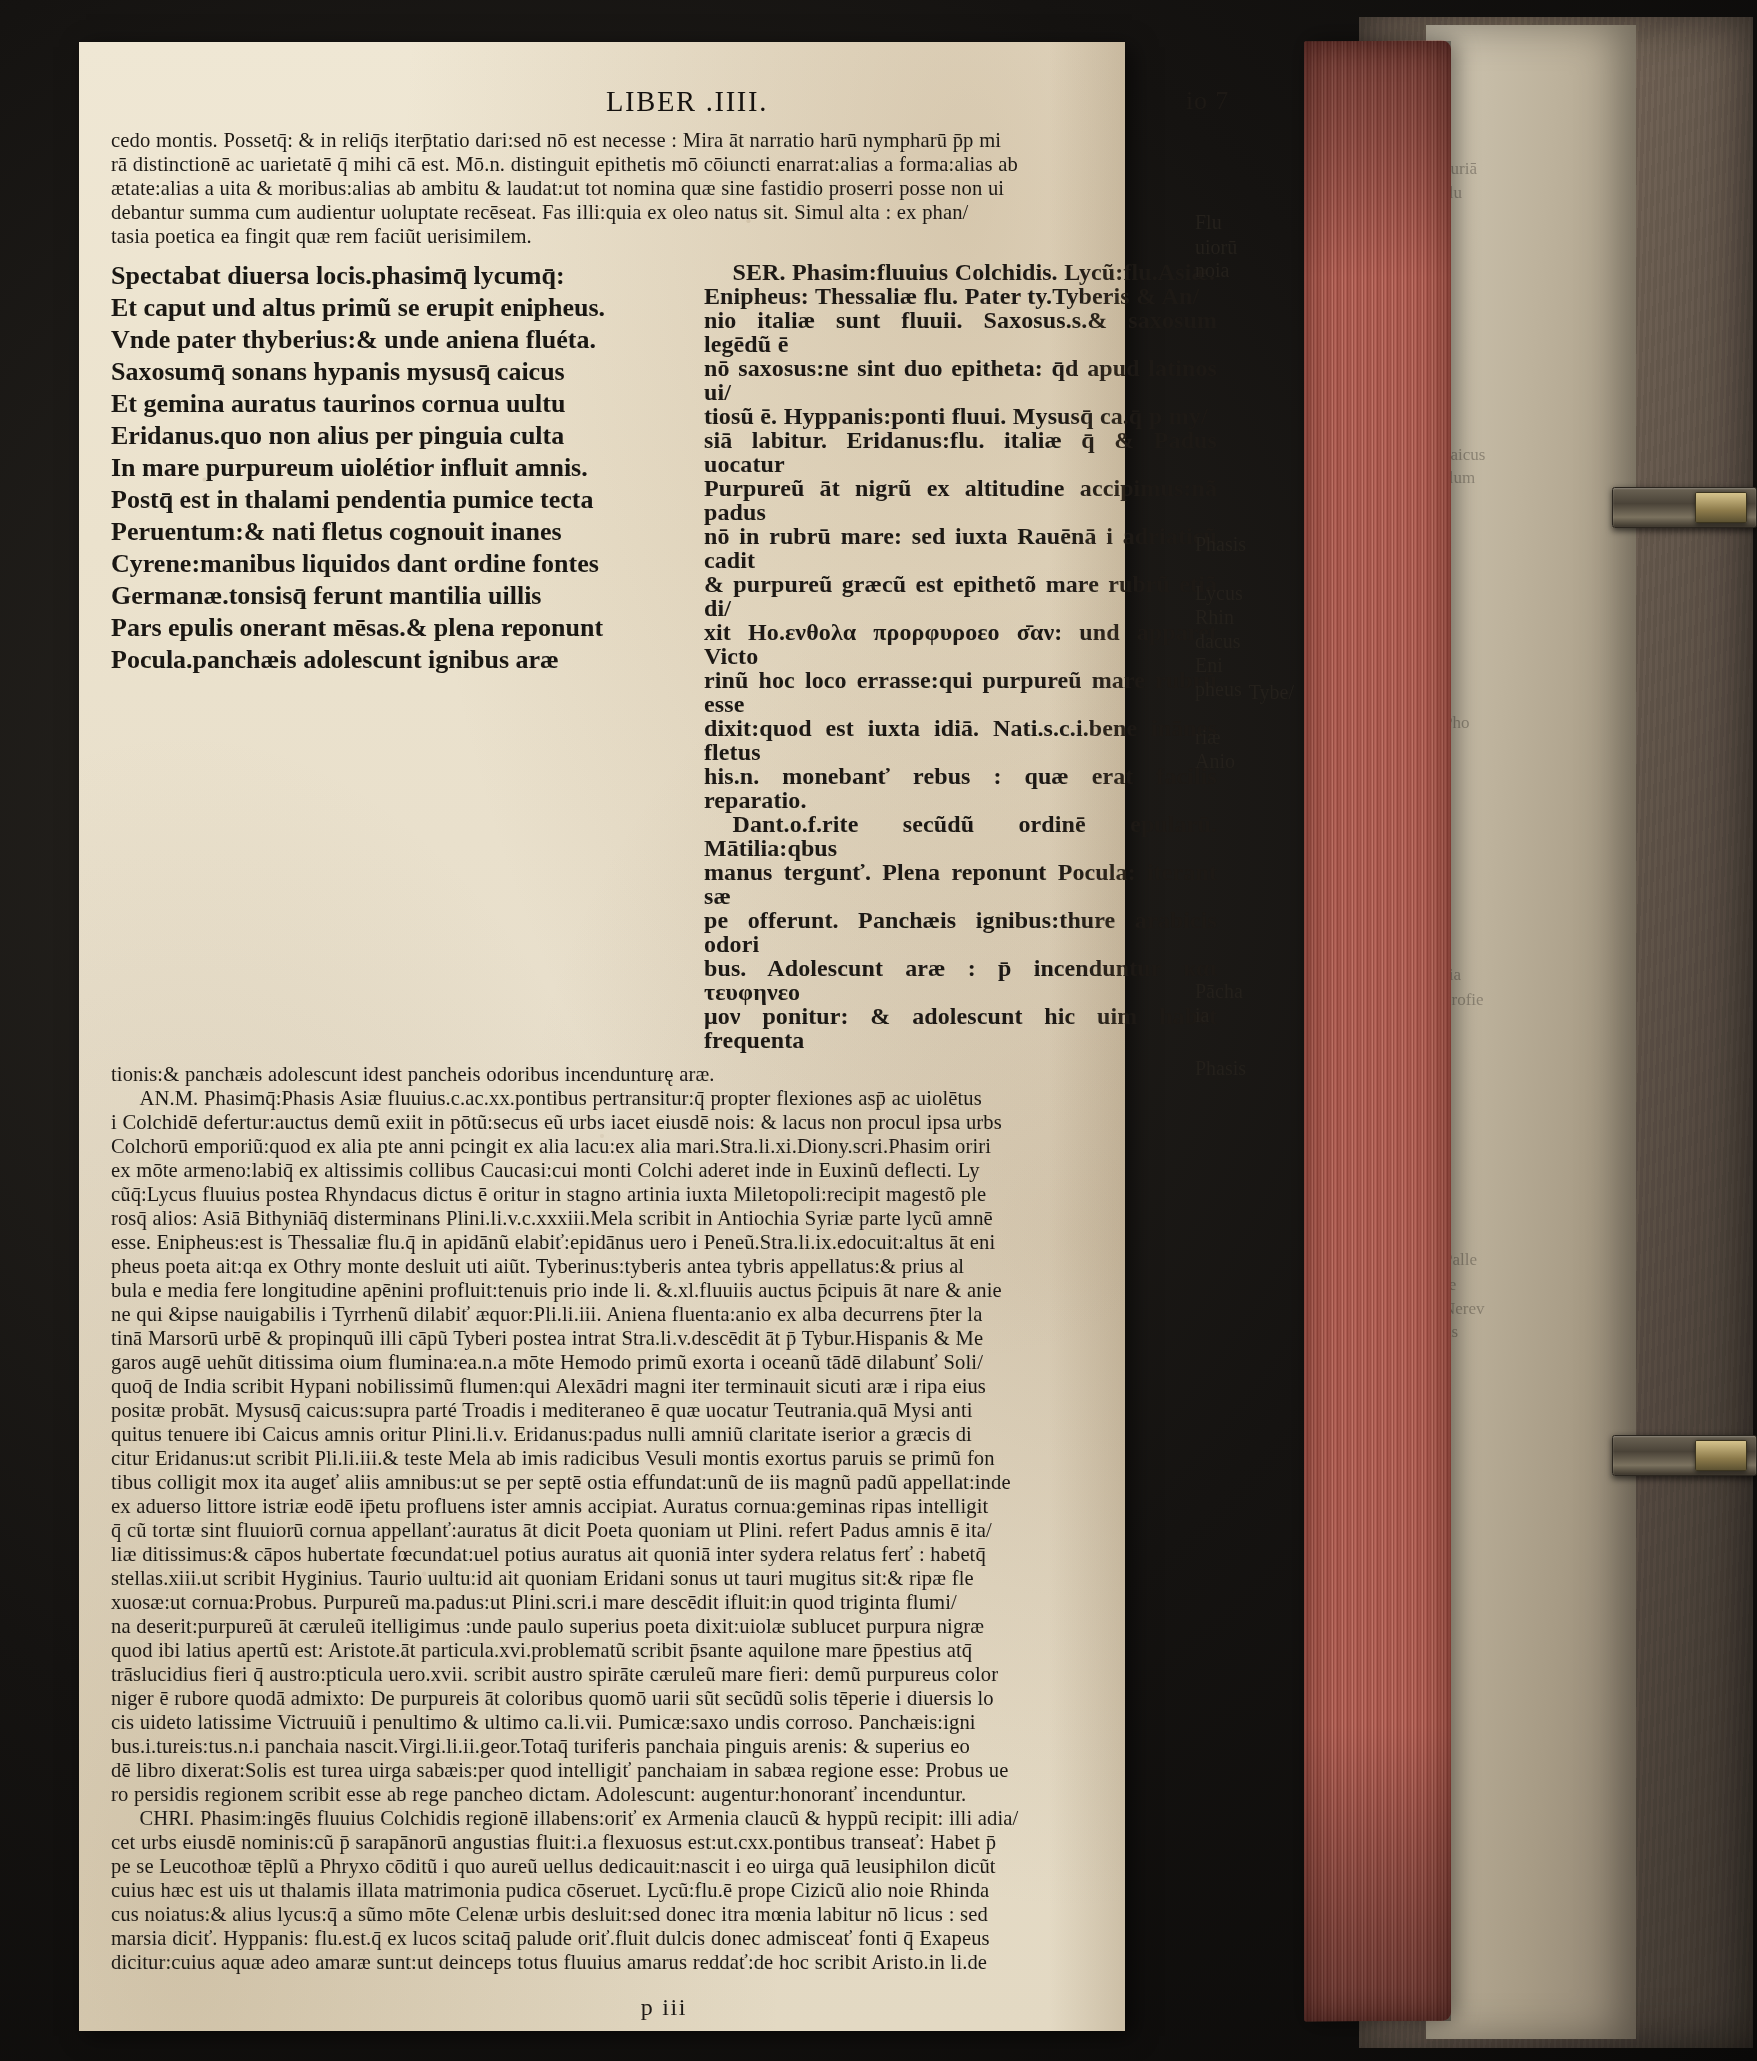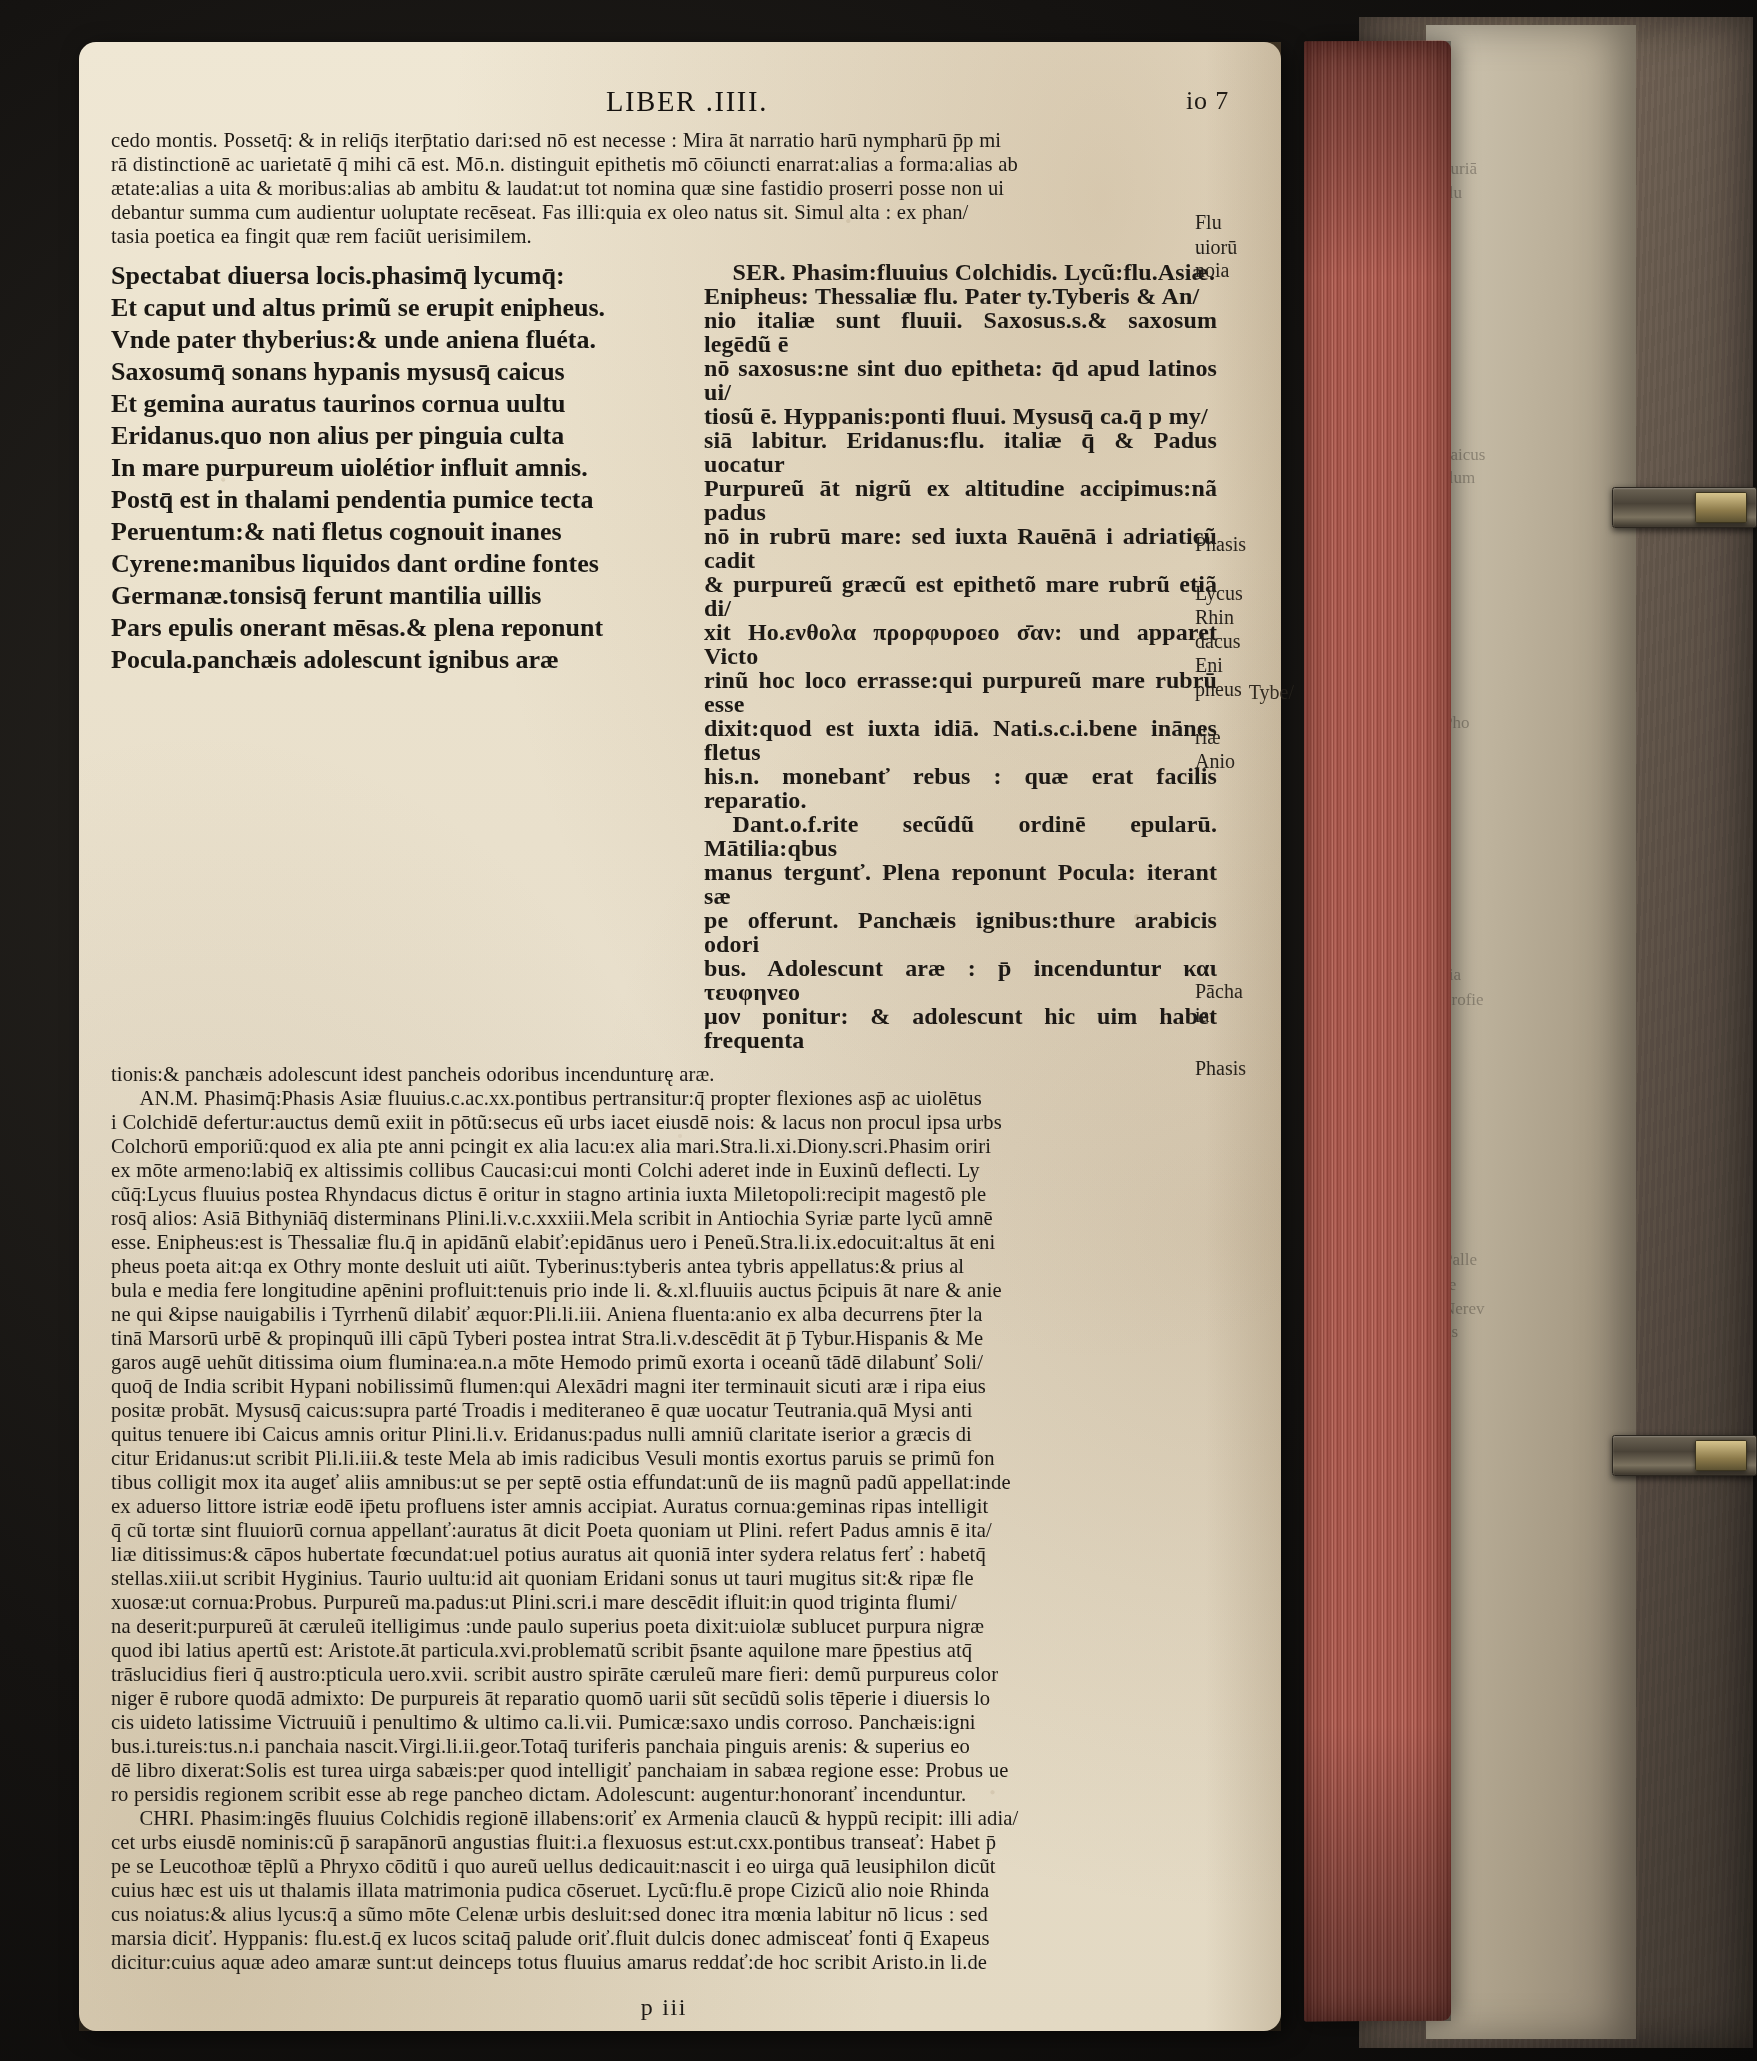--- a/index.html
+++ b/index.html
@@ -116,26 +116,25 @@
     border: 0.8px solid #3a331f;
     border-radius: 1.7px;
     box-shadow: 0 1.7px 4.2px rgba(0,0,0,.5);
   }
 
   
   .leaf {
     position: absolute;
     left: 29px;
     top: 25px;
-    width: 1202px;
+    width: 1046px;
     height: 1989px;
     background:
       linear-gradient(180deg, #efe7d4 0%, #ebe2cd 25%, #e7decb 55%, #e3d9c3 100%);
     box-shadow: 6.7px 5px 22px rgba(0,0,0,.55);
-    border-radius: 17px;
   }
   .leaf:before {
     content: "";
     position: absolute;
     inset: 0;
     background:
       radial-gradient(ellipse at 85% 8%, rgba(160,130,90,.30), rgba(0,0,0,0) 45%),
       radial-gradient(ellipse at 10% 95%, rgba(150,125,85,.25), rgba(0,0,0,0) 45%),
       radial-gradient(ellipse at 95% 60%, rgba(140,110,70,.22), rgba(0,0,0,0) 40%);
     pointer-events: none;
@@ -371,21 +370,21 @@
             <div>citur Eridanus:ut scribit Pli.li.iii.&amp; teste Mela ab imis radicibus Vesuli montis exortus paruis se primũ fon</div>
             <div>tibus colligit mox ita augeť aliis amnibus:ut se per septē ostia effundat:unũ de iis magnũ padũ appellat:inde</div>
             <div>ex aduerso littore istriæ eodē ip̄etu profluens ister amnis accipiat.  Auratus cornua:geminas ripas intelligit</div>
             <div>q̄ cũ tortæ sint fluuiorū cornua appellanť:auratus āt dicit Poeta quoniam ut Plini. refert Padus amnis ē ita/</div>
             <div>liæ ditissimus:&amp; cāpos hubertate fœcundat:uel potius auratus ait quoniā inter sydera relatus ferť : habetq̄</div>
             <div>stellas.xiii.ut scribit Hyginius.  Taurio uultu:id ait quoniam Eridani sonus ut tauri mugitus sit:&amp; ripæ fle</div>
             <div>xuosæ:ut cornua:Probus.    Purpureũ ma.padus:ut Plini.scri.i mare descēdit ifluit:in quod triginta flumi/</div>
             <div>na deserit:purpureũ āt cæruleũ itelligimus :unde paulo superius poeta dixit:uiolæ sublucet purpura nigræ</div>
             <div>quod ibi latius apertũ est: Aristote.āt particula.xvi.problematũ scribit p̄sante aquilone mare p̄pestius atq̄</div>
             <div>trāslucidius fieri q̄ austro:pticula uero.xvii. scribit austro spirāte cæruleũ mare fieri: demũ purpureus color</div>
-            <div>niger ē rubore quodā admixto: De purpureis āt reparatio quomō uarii sũt secũdũ solis tēperie i diuersis lo</div>
+            <div>niger ē rubore quodā admixto: De purpureis āt coloribus quomō uarii sũt secũdũ solis tēperie i diuersis lo</div>
             <div>cis uideto latissime Victruuiũ i penultimo &amp; ultimo ca.li.vii.  Pumicæ:saxo undis corroso.  Panchæis:igni</div>
             <div>bus.i.tureis:tus.n.i panchaia nascit.Virgi.li.ii.geor.Totaq̄ turiferis panchaia pinguis arenis: &amp; superius eo</div>
             <div>dē libro dixerat:Solis est turea uirga sabæis:per quod intelligiť panchaiam in sabæa regione esse: Probus ue</div>
             <div>ro persidis regionem scribit esse ab rege pancheo dictam.    Adolescunt: augentur:honoranť incenduntur.</div>
             <div style="text-indent: 28.5px;">CHRI.  Phasim:ingēs fluuius Colchidis regionē illabens:oriť ex Armenia claucũ &amp; hyppũ recipit: illi adia/</div>
             <div>cet urbs eiusdē nominis:cũ p̄ sarapānorū angustias fluit:i.a flexuosus est:ut.cxx.pontibus transeať: Habet p̄</div>
             <div>pe se Leucothoæ tēplũ a Phryxo cōditũ i quo aureũ uellus dedicauit:nascit i eo uirga quā leusiphilon dicũt</div>
             <div>cuius hæc est uis ut thalamis illata matrimonia pudica cōseruet.  Lycũ:flu.ē prope Cizicũ alio noie Rhinda</div>
             <div>cus noiatus:&amp; alius lycus:q̄ a sũmo mōte Celenæ urbis desluit:sed donec itra mœnia labitur nō licus : sed</div>
             <div>marsia diciť.  Hyppanis: flu.est.q̄ ex lucos scitaq̄ palude oriť.fluit dulcis donec admisceať fonti q̄ Exapeus</div>

